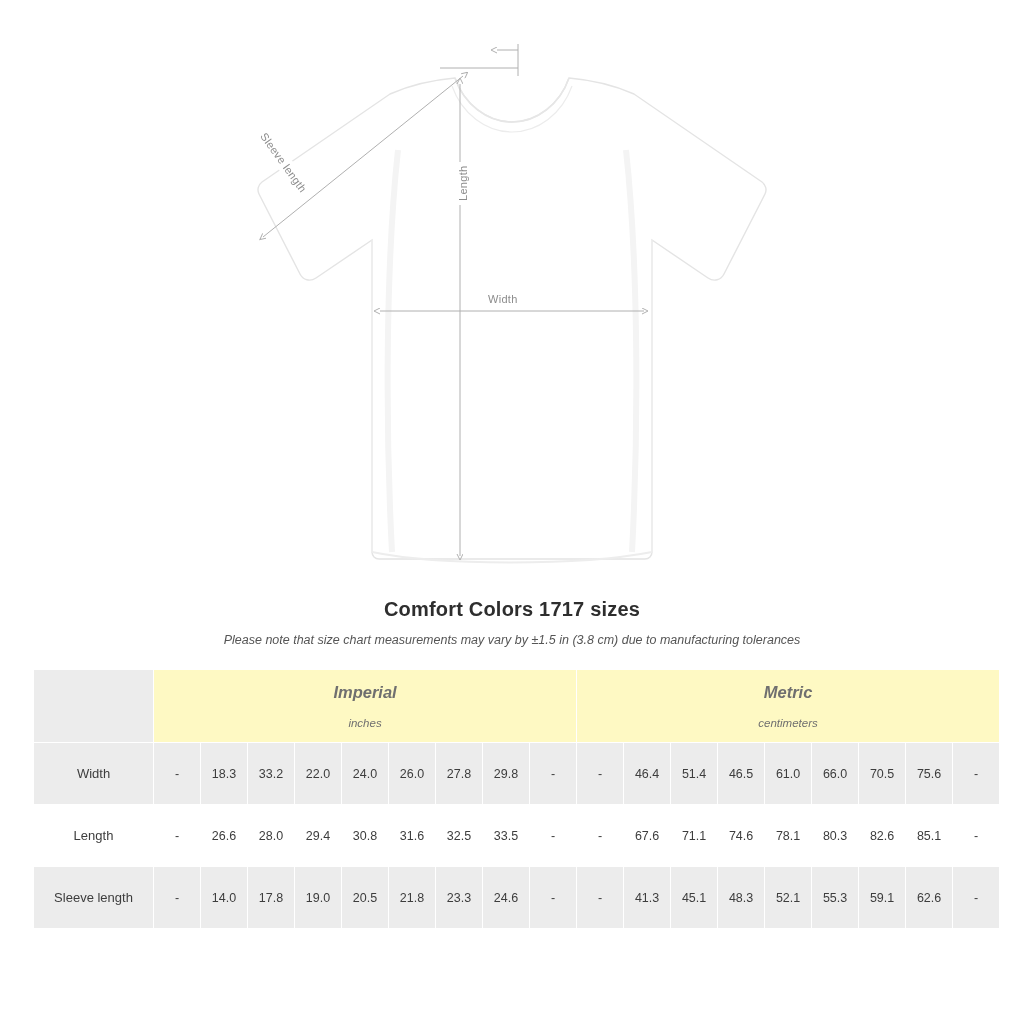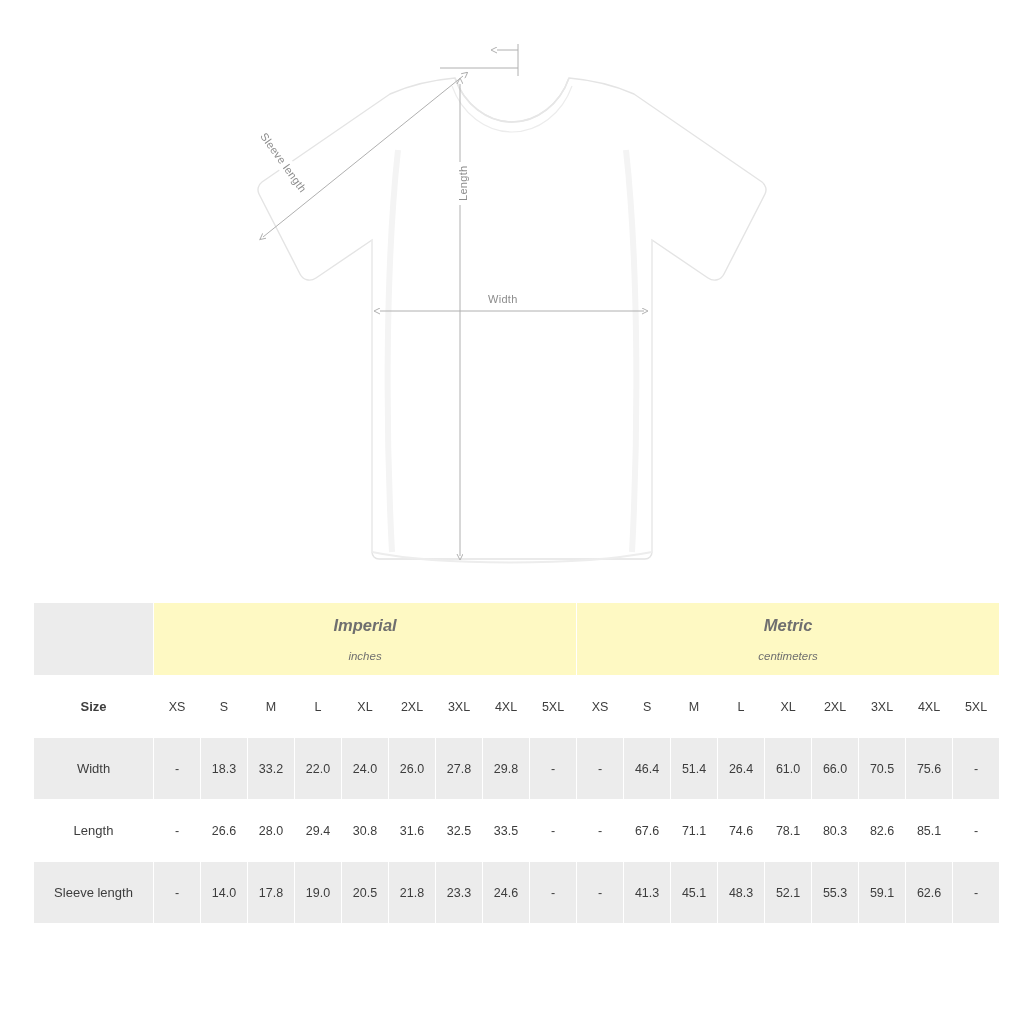--- a/index.html
+++ b/index.html
@@ -204,20 +204,24 @@
         <line x1="518" y1="44" x2="518" y2="76"></line>
         <line x1="497" y1="50" x2="518" y2="50" marker-start="url(#arrowStart)"></line>
       </g>
     </svg>
 
     <div class="dim-label label-width">Width</div>
     <div class="dim-label label-length">Length</div>
     <div class="dim-label label-sleeve">Sleeve length</div>
   </div>
 
+  <div class="title-block">
+    <div class="chart-title">Comfort Colors 1717 sizes</div>
+    <div class="chart-note">Please note that size chart measurements may vary by ±1.5 in (3.8 cm) due to manufacturing tolerances</div>
+  </div>
 
   <div class="table-wrap">
     <table class="size-table">
       <colgroup>
         <col style="width:120px">
         <col span="9" style="width:47px">
         <col span="9" style="width:47px">
       </colgroup>
       <tbody>
         <tr>
@@ -225,57 +229,36 @@
           <td class="unit-head" colspan="9">
             <div class="unit-name">Imperial</div>
             <div class="unit-sub">inches</div>
           </td>
           <td class="unit-head" colspan="9">
             <div class="unit-name">Metric</div>
             <div class="unit-sub">centimeters</div>
           </td>
         </tr>
 
-        <tr class="col-head-row">
-          <td class="corner-cell">Size</td>
-          <td class="col-head-cell">XS</td>
-          <td class="col-head-cell">S</td>
-          <td class="col-head-cell">M</td>
-          <td class="col-head-cell">L</td>
-          <td class="col-head-cell">XL</td>
-          <td class="col-head-cell">2XL</td>
-          <td class="col-head-cell">3XL</td>
-          <td class="col-head-cell">4XL</td>
-          <td class="col-head-cell">5XL</td>
-          <td class="col-head-cell">XS</td>
-          <td class="col-head-cell">S</td>
-          <td class="col-head-cell">M</td>
-          <td class="col-head-cell">L</td>
-          <td class="col-head-cell">XL</td>
-          <td class="col-head-cell">2XL</td>
-          <td class="col-head-cell">3XL</td>
-          <td class="col-head-cell">4XL</td>
-          <td class="col-head-cell">5XL</td>
-        </tr>
 
         <tr class="row-odd">
           <td class="row-head-cell">Width</td>
           <td class="data-cell">-</td>
           <td class="data-cell">18.3</td>
           <td class="data-cell">33.2</td>
           <td class="data-cell">22.0</td>
           <td class="data-cell">24.0</td>
           <td class="data-cell">26.0</td>
           <td class="data-cell">27.8</td>
           <td class="data-cell">29.8</td>
           <td class="data-cell">-</td>
           <td class="data-cell">-</td>
           <td class="data-cell">46.4</td>
           <td class="data-cell">51.4</td>
-          <td class="data-cell">26.4</td>
+          <td class="data-cell">46.5</td>
           <td class="data-cell">61.0</td>
           <td class="data-cell">66.0</td>
           <td class="data-cell">70.5</td>
           <td class="data-cell">75.6</td>
           <td class="data-cell">-</td>
         </tr>
 
         <tr class="row-even">
           <td class="row-head-cell">Length</td>
           <td class="data-cell">-</td>

